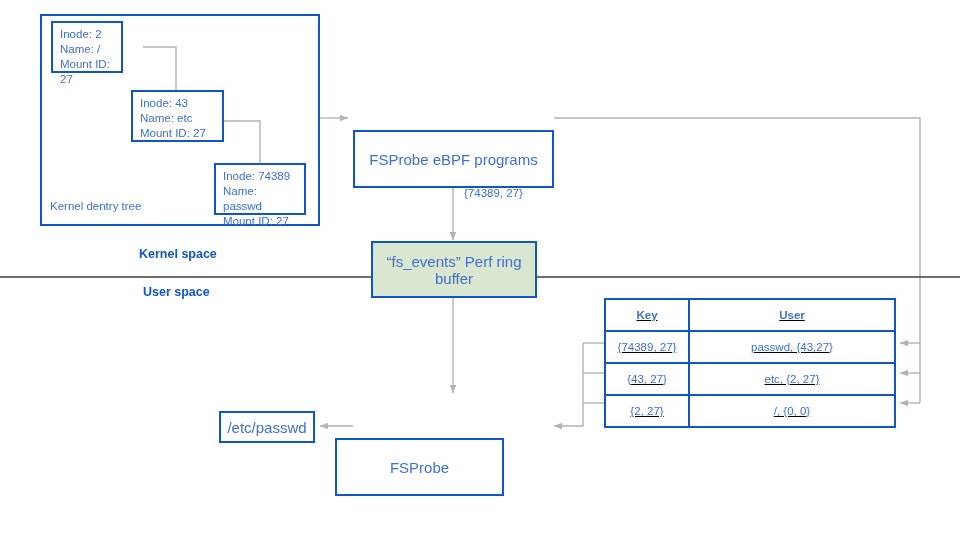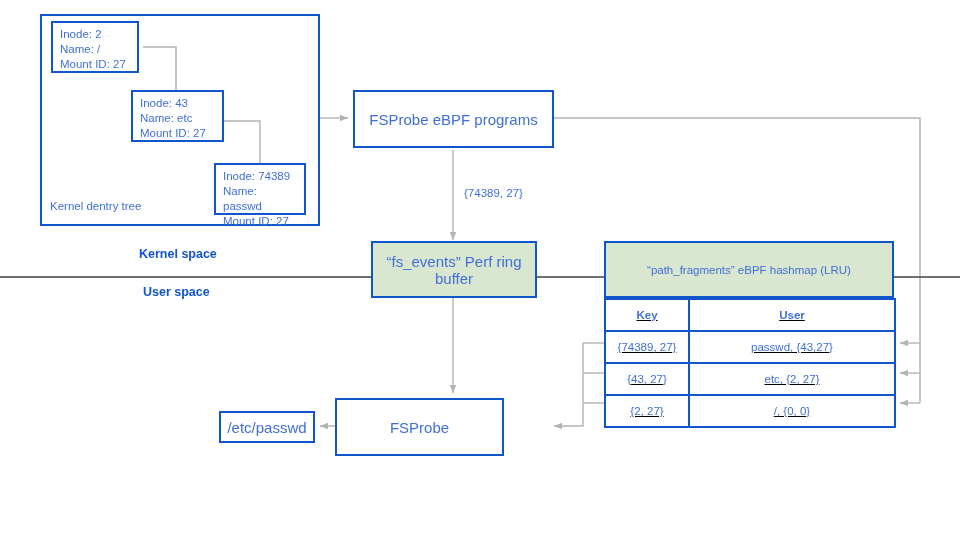--- a/index.html
+++ b/index.html
@@ -72,20 +72,21 @@
     white-space: nowrap;
   }
   .edge-label {
     position: absolute;
     color: #3f6fd8;
     font-size: 11.5px;
     white-space: nowrap;
   }
   .big-label {
     font-size: 15px;
+    margin-top: 40px;
   }
   .mid-label {
     font-size: 15px;
   }
   .small-label {
     font-size: 11.5px;
   }
   
   #hashmap-table {
     position: absolute;
@@ -155,42 +156,41 @@
       <path d="M604,403 L583,403"></path>
       <path d="M583,343 L583,426 L554,426" marker-end="url(#arrow-left)"></path>
     </g>
 
     <line x1="0" y1="277" x2="960" y2="277" stroke="#3f3f3f" stroke-width="1.6"></line>
   </svg>
 
   <div class="outer-frame" style="left:40px; top:14px; width:280px; height:212px;"></div>
   <div class="frame-label" style="left:50px; top:200px;">Kernel dentry tree</div>
 
-  <div class="dentry-box" style="left:51px; top:21px; width:88px; height:52px;">Inode: 2
+  <div class="dentry-box" style="left:51px; top:21px; width:72px; height:52px;">Inode: 2
 Name: /
 Mount ID: 27</div>
 
   <div class="dentry-box" style="left:131px; top:90px; width:93px; height:52px;">Inode: 43
 Name: etc
 Mount ID: 27</div>
 
   <div class="dentry-box" style="left:214px; top:163px; width:92px; height:52px;">Inode: 74389
 Name: passwd
 Mount ID: 27</div>
 
   <div class="space-label" style="left:139px; top:247px;">Kernel space</div>
   <div class="space-label" style="left:143px; top:285px;">User space</div>
 
   <div class="node-box big-label" style="left:353px; top:90px; width:201px; height:58px;">FSProbe eBPF programs</div>
 
   <div class="edge-label" style="left:464px; top:187px;">{74389, 27}</div>
 
   <div class="node-box green mid-label" style="left:371px; top:241px; width:166px; height:57px;">“fs_events” Perf ring buffer</div>
 
-  <div class="node-box green small-label" style="left:604px; top:241px; width:290px; height:57px;">“path_fragments” eBPF hashmap (LRU)</div>
 
   <table id="hashmap-table">
     <colgroup>
       <col class="key-col">
         <col class="val-col">
     </colgroup>
     <thead>
       <tr>
         <th>Key</th>
         <th>User</th>

